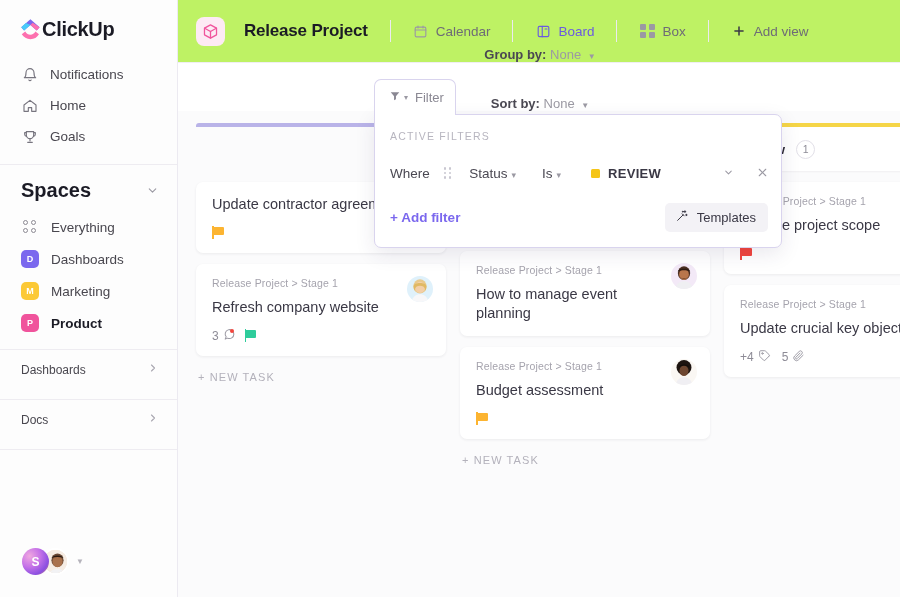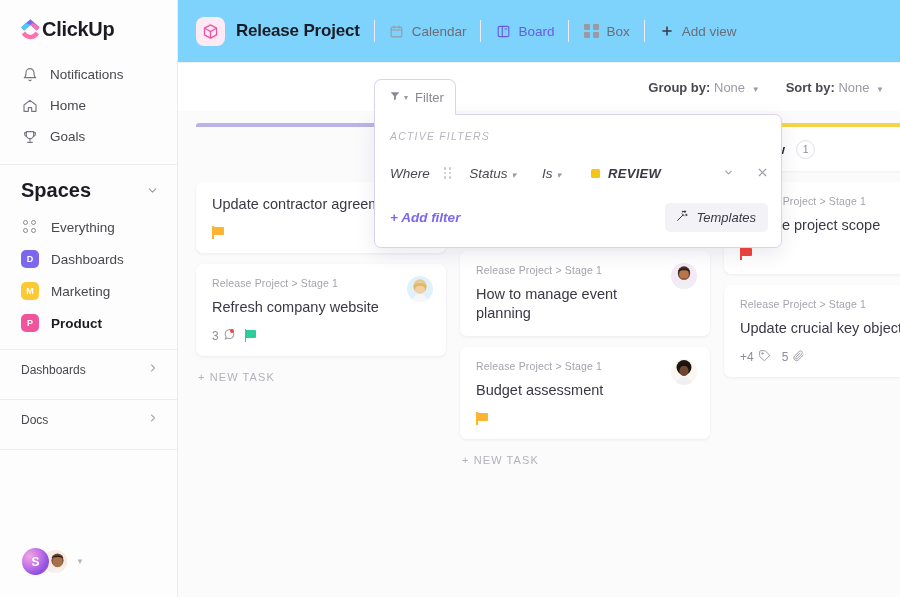--- a/index.html
+++ b/index.html
@@ -75,42 +75,42 @@
     margin-left: -7px; border: 2px solid #fff; overflow: hidden; z-index: 1;
     background: #f4e3d6;
   }
   .caret-small { margin-left: 7px; color: #b5b3bb; font-size: 8px; }
 
   
   .main { flex: 1 1 auto; height: 597px; position: relative; background: #fff; }
 
   .topbar {
     height: 63px; display: flex; align-items: center;
-    padding: 0 16px 0 18px; gap: 0;
-    border-bottom: 1px solid #f0eef3; background: #7dd3fc;
+    padding: 0 16px 0 18px; gap: 8px;
+    border-bottom: 1px solid #f0eef3; background: #bef264;
   }
   .proj-ico {
     width: 29px; height: 29px; border-radius: 8px; background: #fdeaf4;
     display: flex; align-items: center; justify-content: center; margin-right: 11px;
   }
   .proj-title { font-size: 17px; font-weight: bold; color: #1b1b25; letter-spacing: -0.2px; }
   .vdiv { width: 1px; height: 22px; background: #eceaf0; margin: 0 14px; }
   .view-tab {
     display: flex; align-items: center; gap: 7px;
     font-size: 13.5px; color: #6e6c76; cursor: pointer; white-space: nowrap;
   }
   .view-tab.active { color: #6a5ae0; font-weight: normal; }
   .view-tab .t-ico { display: flex; align-items: center; justify-content: center; width: 16px; height: 16px; }
 
   .boxico { display: grid; grid-template-columns: 6px 6px; grid-template-rows: 6px 6px; gap: 2.5px; }
   .boxico i { display: block; background: #9b99a3; border-radius: 1px; }
 
   .subbar {
     height: 48px; display: flex; align-items: center; justify-content: flex-end;
-    padding: 0 16px 0 18px; gap: 26px; background: #fff;
+    padding: 0 16px 0 18px; gap: 34px; background: #fff; flex-direction: column;
   }
   .subctl { font-size: 13px; color: #6e6c76; cursor: pointer; white-space: nowrap; }
   .subctl b { color: #4a4852; font-weight: bold; }
   .subctl .val { color: #9b99a3; }
   .subctl .tri { font-size: 8px; color: #9b99a3; margin-left: 3px; }
 
   
   .board {
     position: absolute; left: 0; right: 0; top: 111px; bottom: 0;
     background: #fbfbfc;
@@ -157,21 +157,20 @@
     border: 1px solid #d9d4ee; border-bottom: none;
     border-radius: 7px 7px 0 0;
     display: flex; align-items: center; gap: 7px; padding-left: 14px;
     font-size: 13px; color: #8a8893; position: relative; z-index: 2; cursor: pointer;
   }
   .filter-body {
     width: 408px; background: #fff;
     border: 1px solid #d9d4ee; border-radius: 0 7px 7px 7px;
     margin-top: -1px; padding: 15px 0 0 0;
     box-shadow: 0 6px 20px rgba(48,40,90,0.10);
-    font-style: italic;
   }
   .active-label {
     font-size: 10.5px; color: #b7b5bf; letter-spacing: 1.2px;
     padding: 0 0 0 15px; margin-bottom: 18px;
   }
   .filter-row {
     display: flex; align-items: center; padding: 0 12px 0 15px; gap: 0; height: 26px;
   }
   .f-where { font-size: 13.5px; color: #4a4852; }
   .f-grip { margin-left: 14px; display: grid; grid-template-columns: 2.6px 2.6px; grid-template-rows: 2.6px 2.6px 2.6px; gap: 2.2px; cursor: grab; }

